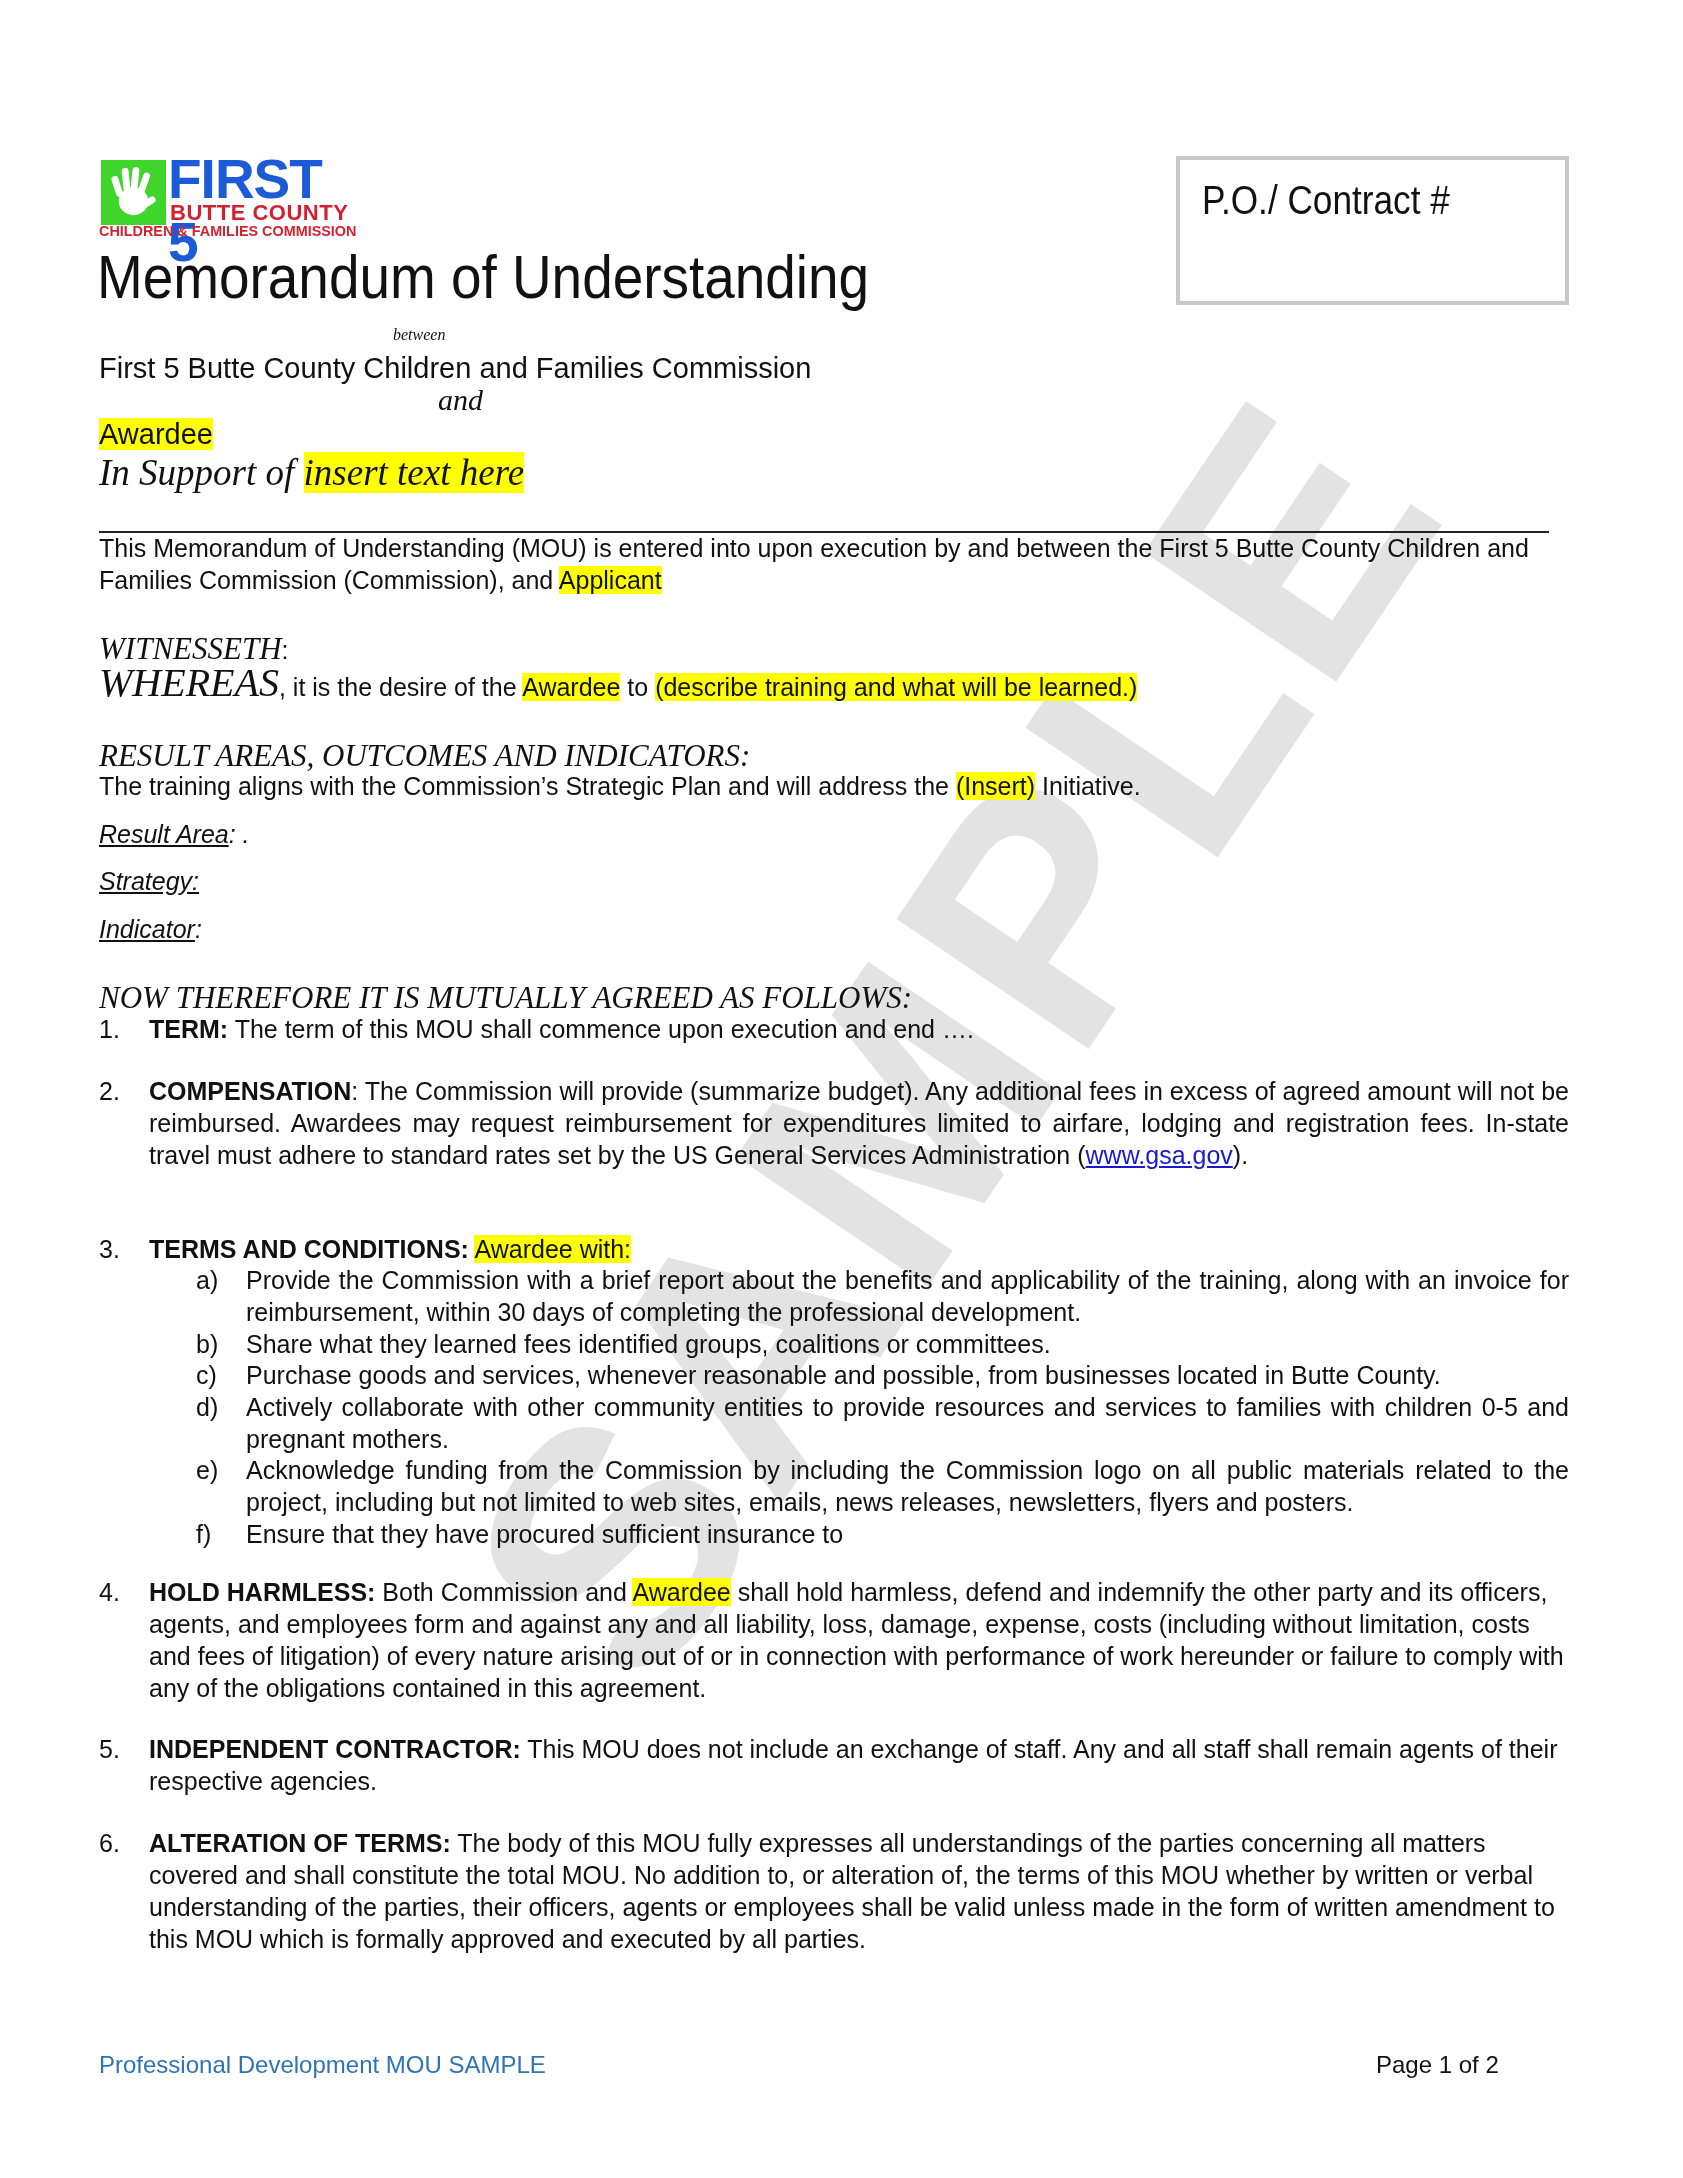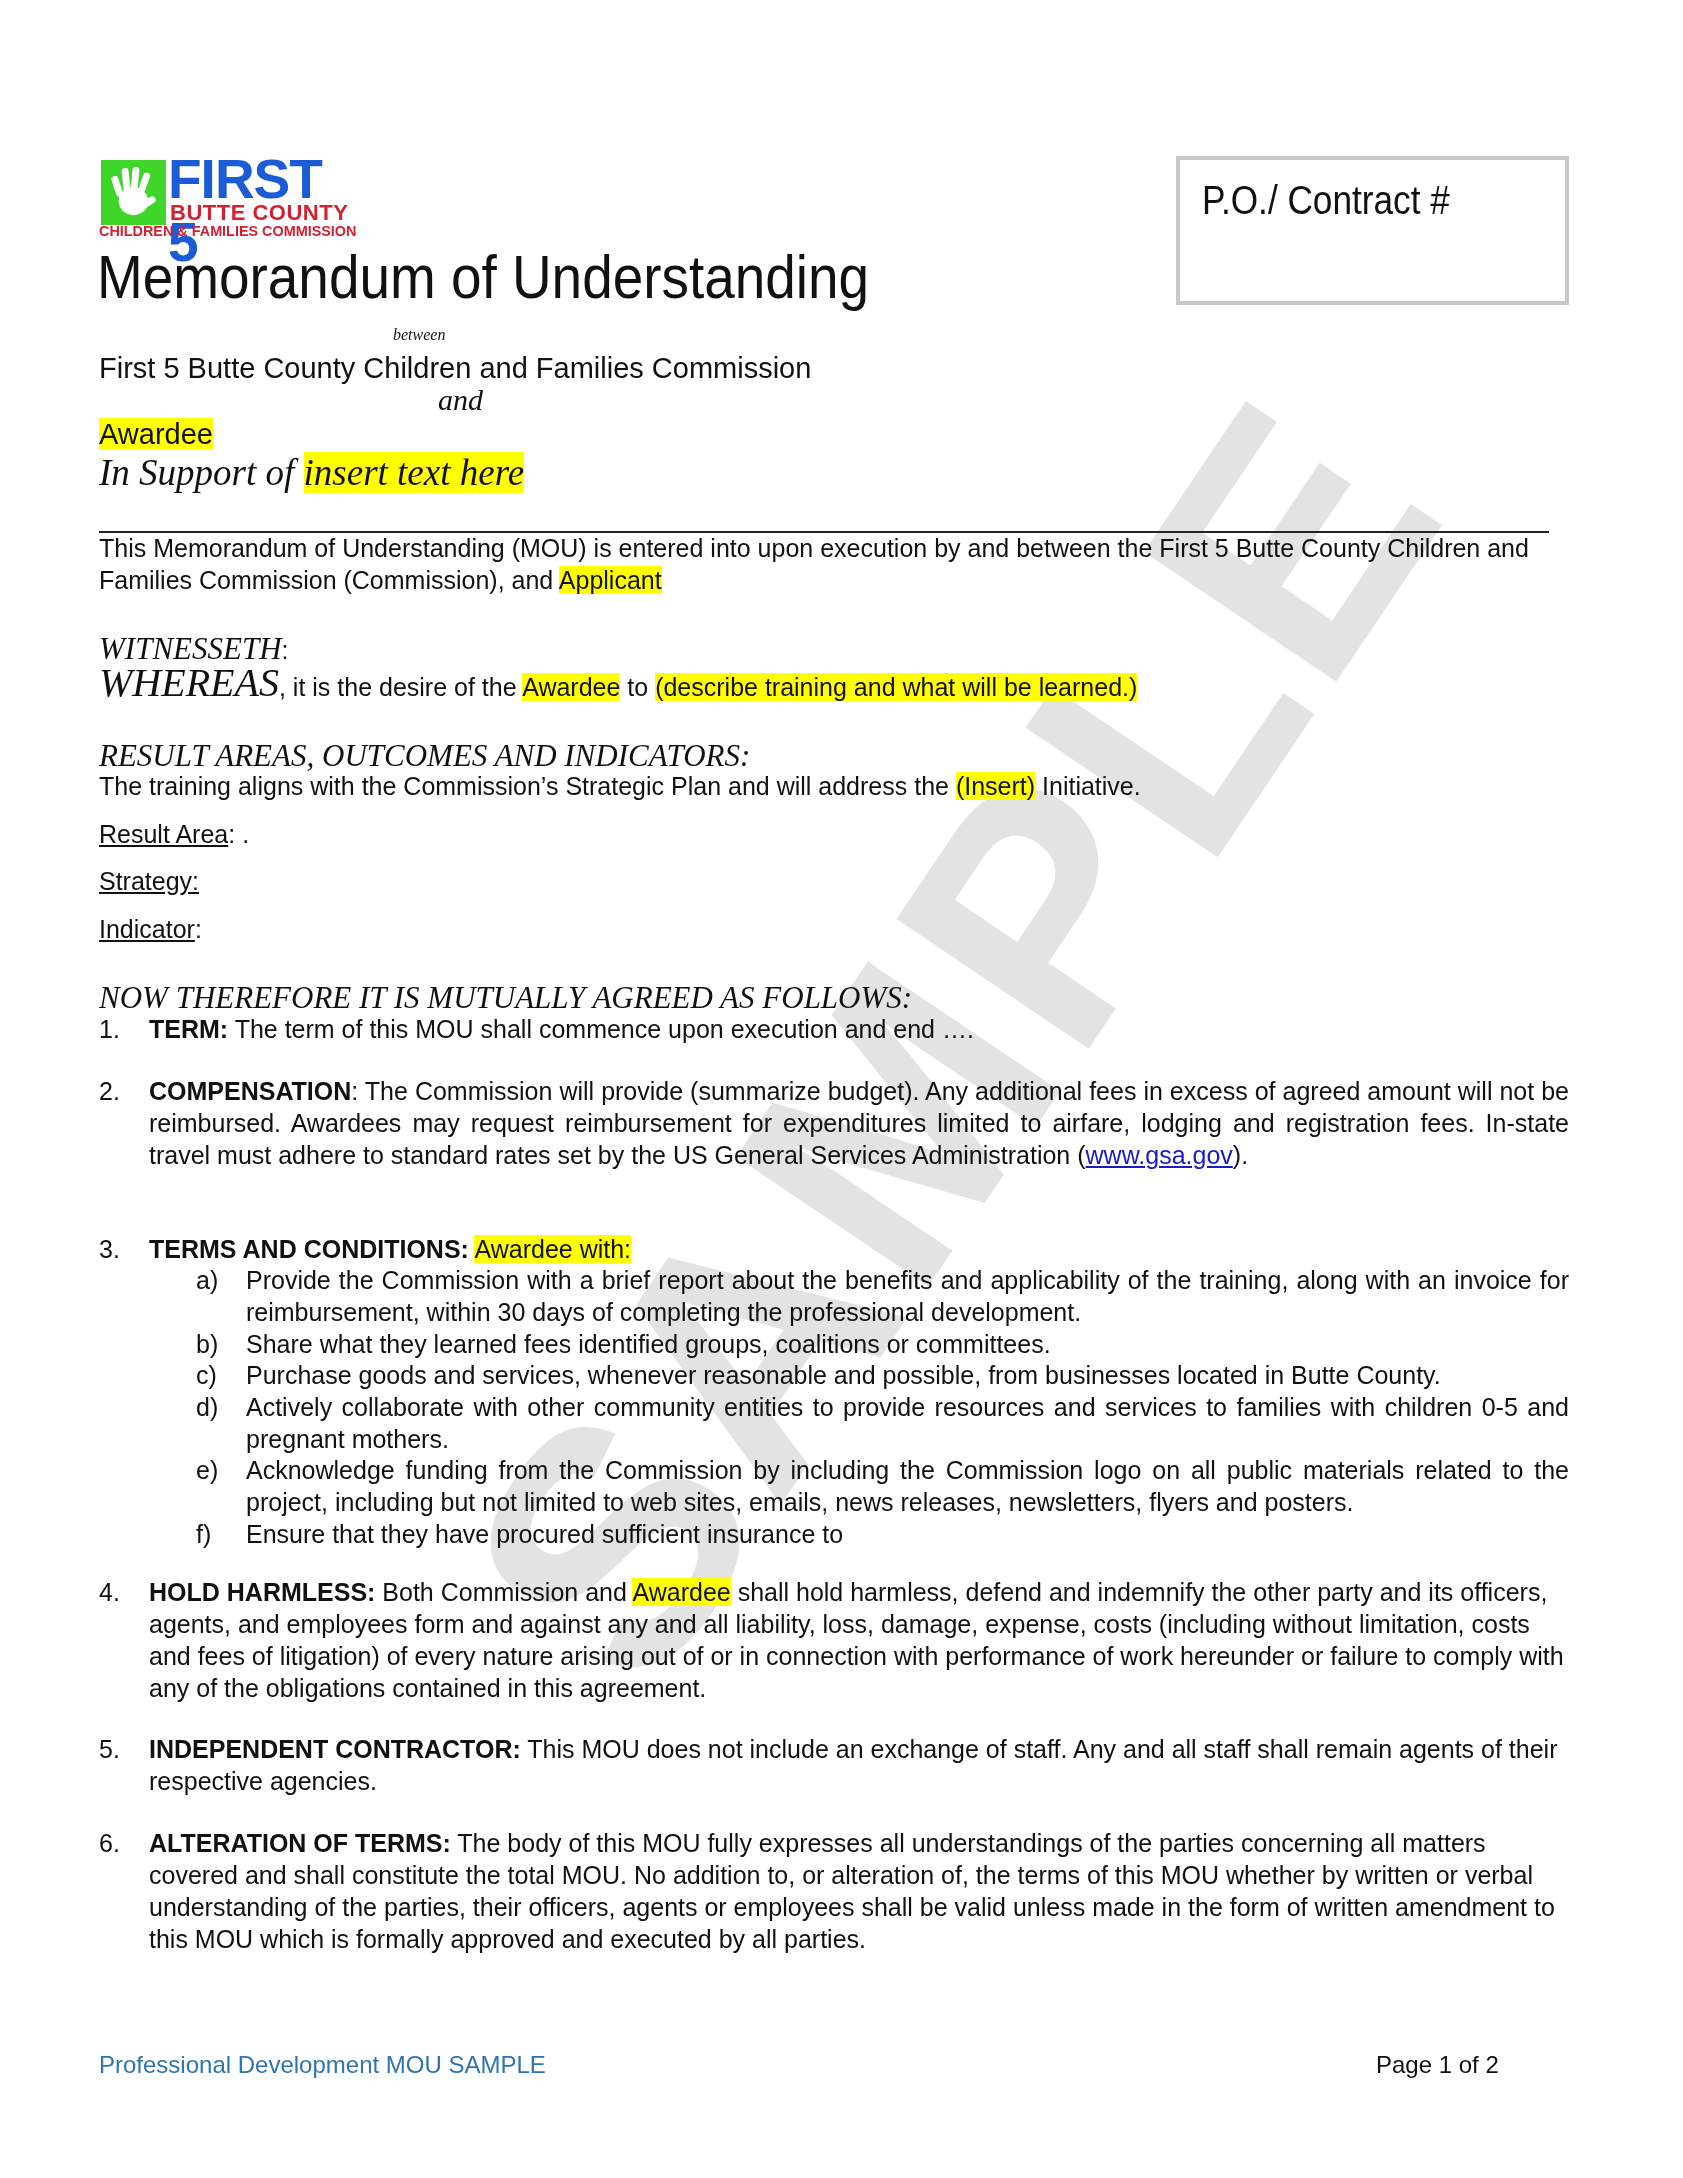--- a/index.html
+++ b/index.html
@@ -43,21 +43,21 @@
   .between { position: absolute; left: 393px; top: 322px; font-size: 16px; line-height: 26px; }
   .party1 { position: absolute; left: 99px; top: 351px; font-size: 29px; line-height: 34px; white-space: nowrap; }
   .and { position: absolute; left: 414px; top: 387px; font-size: 30px; line-height: 26px; margin-left: 24px; }
   .awardee { position: absolute; left: 99px; top: 417px; font-size: 29px; line-height: 34px; }
   .support { position: absolute; left: 99px; top: 451px; font-size: 37px; line-height: 44px; white-space: nowrap; }
 
   .rule { position: absolute; left: 99px; top: 531px; width: 1450px; height: 0; border-top: 2px solid #222; }
 
   .para { position: absolute; left: 99px; width: 1470px; font-size: 25px; line-height: 32px; }
   .heading-i { position: absolute; left: 99px; font-size: 31px; line-height: 42px; white-space: nowrap; }
-  .label-line { position: absolute; left: 99px; font-size: 25px; line-height: 32px; }
+  .label-line { position: absolute; left: 99px; font-size: 25px; line-height: 32px; font-style: italic; }
 
   .item { position: absolute; left: 99px; width: 1470px; font-size: 25px; line-height: 32px; }
   .item .num { position: absolute; left: 0; top: 0; }
   .item .body { margin-left: 50px; text-align: justify; }
   .item .body.left { text-align: left; }
 
   .sub { position: absolute; left: 196px; width: 1373px; font-size: 25px; line-height: 32px; }
   .sub .lbl { position: absolute; left: 0; top: 0; }
   .sub .txt { margin-left: 50px; text-align: justify; }
   .sub .txt.left { text-align: left; }

